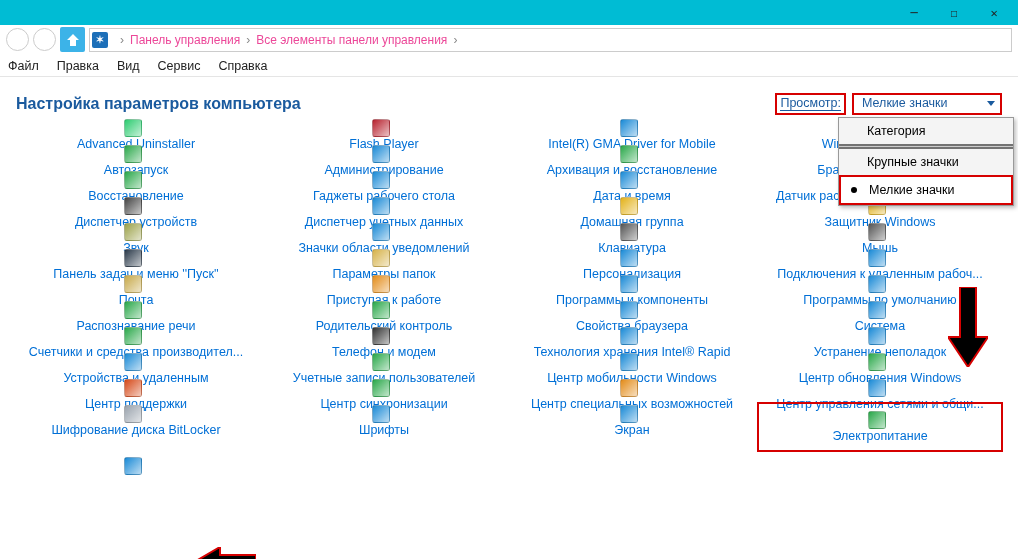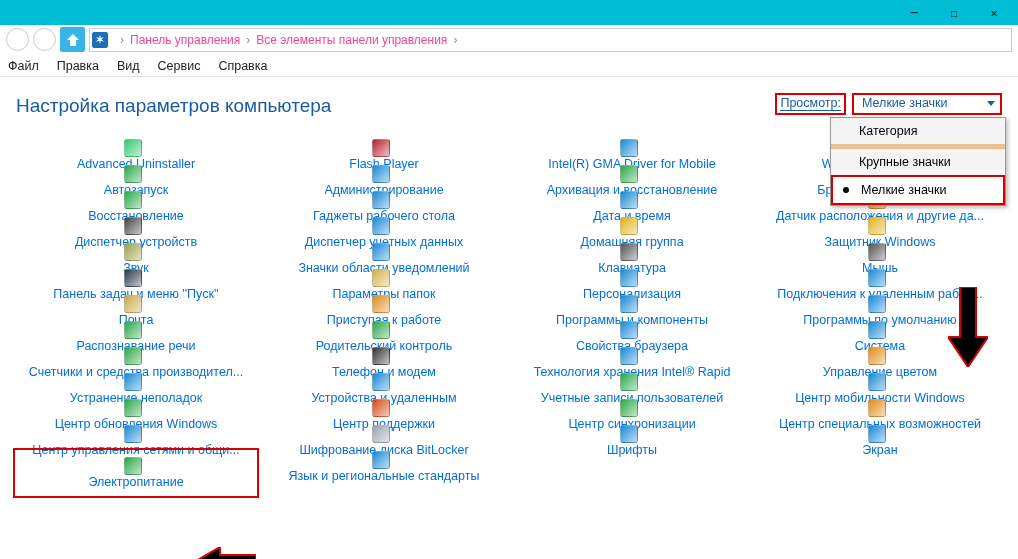--- a/index.html
+++ b/index.html
@@ -19,28 +19,28 @@
   .addrbox .cpicon span{color:#fff;font-size:10px;font-weight:bold;}
   .addrbox .chev { margin: 0 6px; color: #888; }
   .addrbox .part { color: #ec4899; }
 
   
   .menubar { height: 22px; background: #fff; display: flex; align-items: center; padding: 0 8px; border-bottom: 1px solid #e5e5e5; font-size: 12.5px; }
   .menubar span { margin-right: 18px; color: #222; }
 
   
   .content { position: relative; padding: 18px 16px 10px 16px; height: calc(100% - 77px); }
-  .heading { color: #1a5a9e; font-size: 19px; font-weight: 400; margin-bottom: 22px; }
+  .heading { color: #1a5a9e; font-size: 16px; font-weight: 700; margin-bottom: 6px; }
   .viewlabel { position: absolute; top: 16px; right: 172px; font-size: 12.5px; color: #1a5a9e; border: 2px solid #d60000; padding: 1px 3px 3px 3px; }
   .viewlabel span { border-bottom:1px solid #1a5a9e; }
   .viewbtn { position: absolute; top: 16px; right: 16px; width: 150px; font-size: 12.5px; color: #1a5a9e; border: 2px solid #d60000; padding: 1px 5px 3px 8px; display:flex;align-items:center;justify-content:space-between; }
   .viewbtn .tri { width:0;height:0;border-left:4px solid transparent;border-right:4px solid transparent;border-top:5px solid #1a5a9e;margin-left:4px;}
 
   
-  .dropdown { position: absolute; top: 40px; right: 12px; width: 176px; background: #fdba74; border: 1px solid #999; box-shadow: 2px 2px 4px rgba(0,0,0,0.25); font-size: 12.5px; z-index: 5; }
+  .dropdown { position: absolute; top: 40px; right: 4px; width: 176px; background: #737373; border: 1px solid #999; box-shadow: 2px 2px 4px rgba(0,0,0,0.25); font-size: 12.5px; z-index: 5; }
   .dropdown .dditem { padding: 6px 10px 6px 28px; position:relative; background:#f4f4f4;}
   .dropdown .dditem.sel { border:2px solid #d60000; background:#fff;}
   .dropdown .dditem.sel::before { content:""; position:absolute; left:10px; top:50%; transform:translateY(-50%); width:6px;height:6px;background:#000;border-radius:50%;}
   .dropdown .sep { height:1px; background:#ccc; margin: 2px 0;}
 
   
   .grid { display: grid; grid-template-columns: repeat(4, 240px); column-gap: 8px; row-gap: 8px; }
   .item { display: flex; align-items: center; font-size: 12.5px; color: #006fd6; height: 18px; position:relative;flex-direction:column;}
   .item .ico { width: 18px; height: 18px; margin-right: 6px; flex-shrink: 0; }
   .item.highlight { border: 2px solid #d60000; padding: 7px; margin:-3px; height:auto;}
@@ -243,24 +243,20 @@
       </div>
       <div class="item">
         <span class="ico" style="background: linear-gradient(135deg, rgb(51, 51, 51) 0%, rgb(255, 255, 255) 140%); border: 1px solid rgba(0, 0, 0, 0.15);"></span>
         <span>Телефон и модем</span>
       </div>
       <div class="item">
         <span class="ico" style="background: linear-gradient(135deg, rgb(26, 138, 214) 0%, rgb(255, 255, 255) 140%); border: 1px solid rgba(0, 0, 0, 0.15);"></span>
         <span>Технология хранения Intel® Rapid</span>
       </div>
       <div class="item">
-        <span class="ico" style="background: linear-gradient(135deg, rgb(227, 140, 26) 0%, rgb(255, 255, 255) 140%); border: 1px solid rgba(0, 0, 0, 0.15);"></span>
-        <span>Управление цветом</span>
-      </div>
-      <div class="item">
         <span class="ico" style="background: linear-gradient(135deg, rgb(26, 138, 214) 0%, rgb(255, 255, 255) 140%); border: 1px solid rgba(0, 0, 0, 0.15);"></span>
         <span>Устранение неполадок</span>
       </div>
       <div class="item">
         <span class="ico" style="background: linear-gradient(135deg, rgb(26, 138, 214) 0%, rgb(255, 255, 255) 140%); border: 1px solid rgba(0, 0, 0, 0.15);"></span>
         <span>Устройства и удаленным</span>
       </div>
       <div class="item">
         <span class="ico" style="background: linear-gradient(135deg, rgb(42, 168, 74) 0%, rgb(255, 255, 255) 140%); border: 1px solid rgba(0, 0, 0, 0.15);"></span>
         <span>Учетные записи пользователей</span>
@@ -300,21 +296,20 @@
       <div class="item">
         <span class="ico" style="background: linear-gradient(135deg, rgb(26, 138, 214) 0%, rgb(255, 255, 255) 140%); border: 1px solid rgba(0, 0, 0, 0.15);"></span>
         <span>Экран</span>
       </div>
       <div class="item highlight">
         <span class="ico" style="background: linear-gradient(135deg, rgb(42, 168, 74) 0%, rgb(255, 255, 255) 140%); border: 1px solid rgba(0, 0, 0, 0.15);"></span>
         <span>Электропитание</span>
       </div>
       <div class="item">
         <span class="ico" style="background: linear-gradient(135deg, rgb(26, 138, 214) 0%, rgb(255, 255, 255) 140%); border: 1px solid rgba(0, 0, 0, 0.15);"></span>
-        <span>Язык и региональные стандарты</span>
       </div>
       <div style="visibility: hidden;"></div>
       <div style="visibility: hidden;"></div>
     </div>
 
   <div class="arrow-down">
     <svg viewBox="0 0 40 80">
         <path d="M12 0 H28 V50 H40 L20 80 L0 50 H12 Z" fill="#000" stroke="#d60000" stroke-width="2"></path>
       </svg>
   </div>

